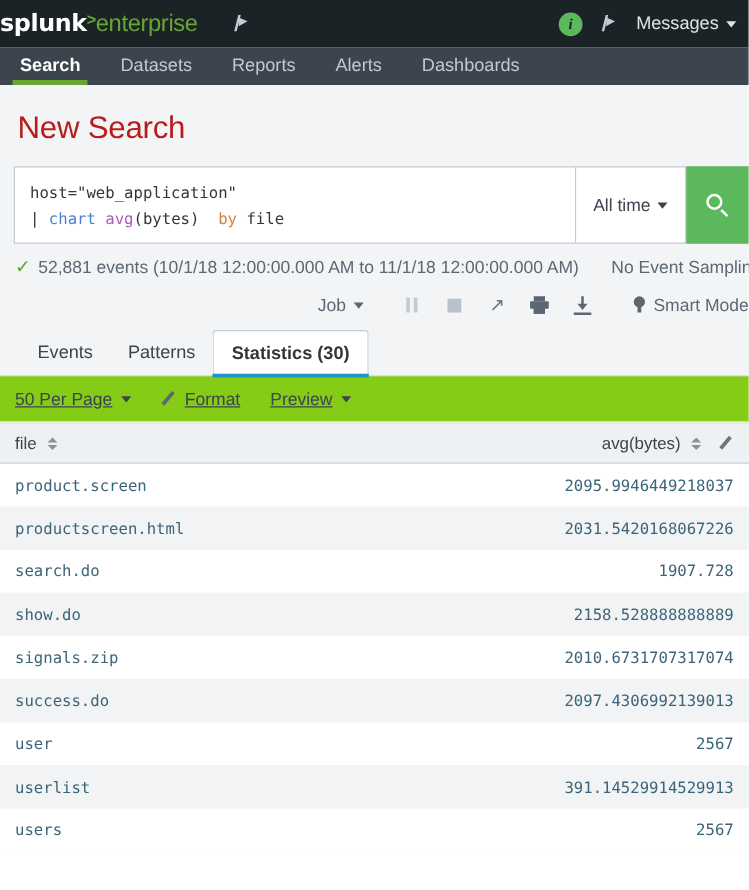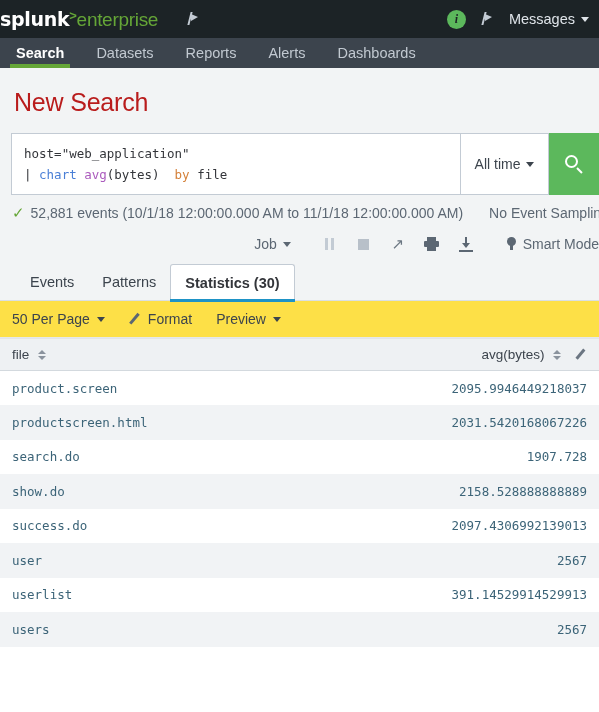--- a/index.html
+++ b/index.html
@@ -144,23 +144,24 @@
     background: #ffffff; border: 1px solid #c3cbd4; border-bottom: none;
     font-weight: bold; color: #33353a; border-radius: 3px 3px 0 0;
     height: 37px; margin-bottom: -1px;
   }
   .rtab.active:after {
     content:""; position:absolute; left:-1px; right:-1px; bottom: -1px; height:3px; background:#1e93c6;
   }
 
   
   .fmtbar {
-    display: flex; background: #fde047;
+    display: flex; background: #84cc16;
     padding: 10px 12px 10px 12px; gap: 24px; font-size: 14px; color: #3c444d;
     border-bottom: 1px solid #e5e8eb;
+    text-decoration: underline;
   }
   .fmtitem { display: flex; align-items: center; gap: 7px; }
   .pencil {
     display:inline-block; width: 12px; height: 12px; position: relative;
   }
   .pencil:before {
     content:""; position:absolute; left:4px; top:-1px; width:2.5px; height:13px;
     background:#5c6773; transform: rotate(40deg);
   }
 
@@ -357,20 +358,24 @@
         </tr>
         <tr>
           <td>search.do</td>
           <td class="num">1907.728</td>
         </tr>
         <tr>
           <td>show.do</td>
           <td class="num">2158.528888888889</td>
         </tr>
         <tr>
+          <td>signals.zip</td>
+          <td class="num">2010.6731707317074</td>
+        </tr>
+        <tr>
           <td>success.do</td>
           <td class="num">2097.4306992139013</td>
         </tr>
         <tr>
           <td>user</td>
           <td class="num">2567</td>
         </tr>
         <tr>
           <td>userlist</td>
           <td class="num">391.14529914529913</td>

